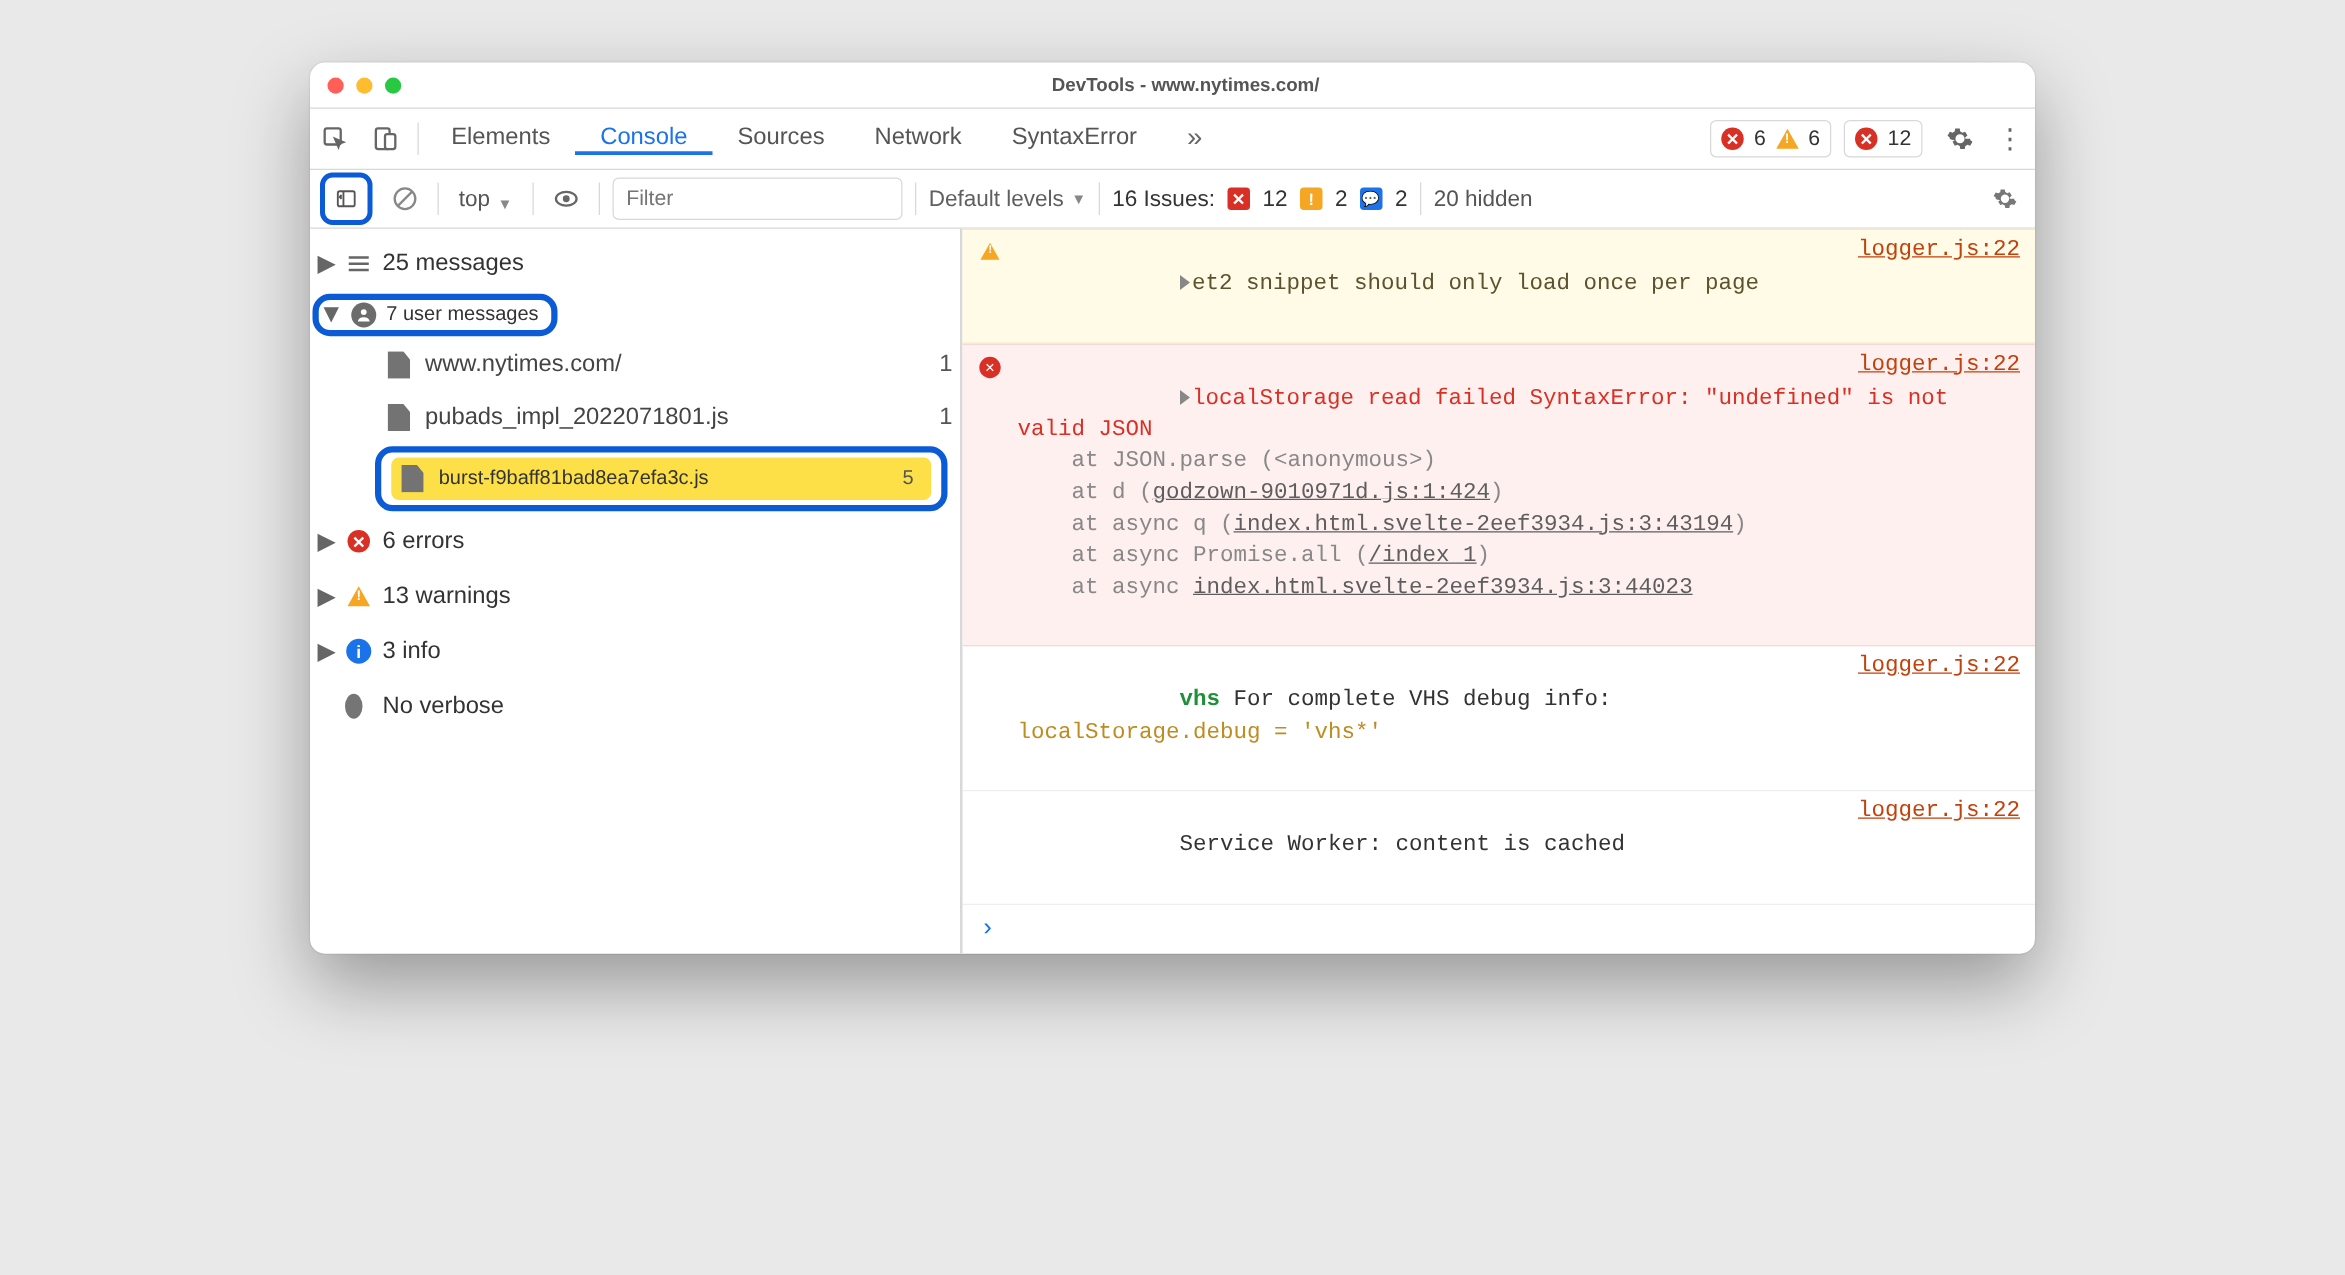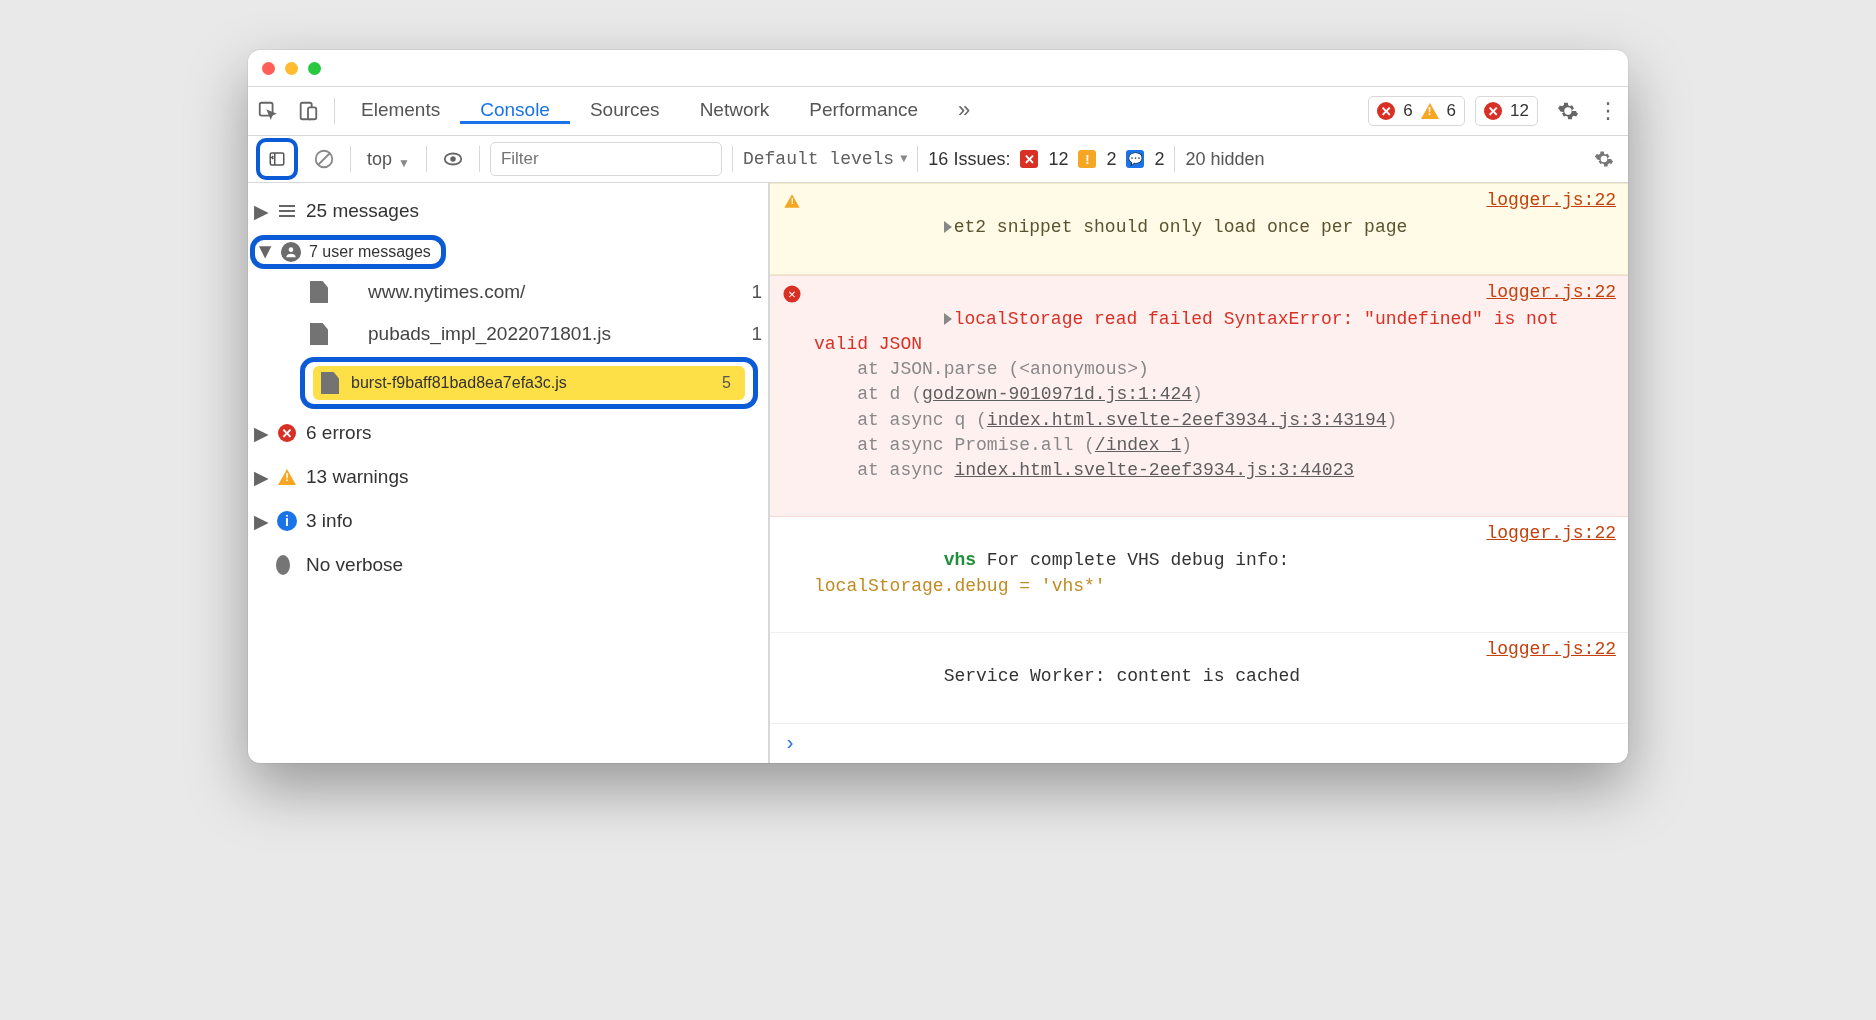--- a/index.html
+++ b/index.html
@@ -54,34 +54,34 @@
   .icn-msg{background:#1a73e8;color:#fff;width:18px;height:18px;border-radius:3px;font-size:12px;display:flex;align-items:center;justify-content:center;}
   .icn-info{background:#1a73e8;color:#fff;width:20px;height:20px;font-size:14px;font-weight:700;}
   .icn-warn-sq{background:#f5a623;color:#fff;width:18px;height:18px;border-radius:3px;font-size:13px;font-weight:700;display:flex;align-items:center;justify-content:center;}
   
   .toolbar{display:flex;align-items:center;height:46px;border-bottom:1px solid var(--border);padding:0 8px;gap:10px;}
   .sq-iconbtn{width:34px;height:34px;border:4px solid var(--hl);border-radius:10px;display:flex;align-items:center;justify-content:center;color:#666;}
   .ghostbtn{width:32px;height:32px;display:flex;align-items:center;justify-content:center;color:#888;}
   .chip{display:flex;align-items:flex-end;gap:6px;color:#555;font-size:18px;padding:0 6px;}
   .chip .caret{font-size:12px;color:#888;}
   .filter{border:1px solid var(--border);border-radius:5px;height:32px;width:210px;padding:0 10px;font-size:17px;color:#555;background:#fff;}
-  .drop{color:#5f5f5f;font-size:18px;display:flex;align-items:center;gap:6px;font-family:Liberation Mono, monospace;}
+  .drop{color:#5f5f5f;font-size:18px;display:flex;align-items:center;gap:6px;}
   .issues{display:flex;align-items:center;gap:10px;color:#333;font-size:18px;}
   .tvsep{width:1px;height:26px;background:var(--border);}
   .hidden-count{color:#555;font-size:18px;}
   
   .body{display:flex;min-height:470px;}
   .sidebar{width:520px;border-right:2px solid var(--border);padding-top:6px;}
   .side-row{display:flex;align-items:center;height:44px;padding:0 10px 0 6px;font-size:19px;color:#333;}
   .disc{color:#666;margin-right:8px;width:14px;text-align:center;}
   .rowicon{width:22px;display:flex;align-items:center;justify-content:center;margin-right:8px;}
   .count-right{margin-left:auto;color:#555;padding-right:6px;}
   .hl-frame{border:5px solid var(--hl);border-radius:14px;display:flex;align-items:center;padding:2px 10px 2px 4px;margin:2px 4px;}
   .hl-frame.inner{margin-left:52px;margin-right:10px;padding:4px 8px;}
-  .sub-row{display:flex;align-items:center;height:42px;padding-left:62px;font-size:19px;color:#444;gap:28px;}
+  .sub-row{display:flex;align-items:center;height:42px;padding-left:62px;font-size:19px;color:#444;}
   .doc-icn{width:18px;height:22px;background:#737373;clip-path:polygon(0 0,70% 0,100% 30%,100% 100%,0 100%);margin-right:12px;}
   .bug-icn{width:20px;height:20px;border-radius:50%;background:#757575;margin-right:8px;position:relative;}
   .list-icn{display:flex;flex-direction:column;gap:3px;margin-right:8px;}
   .list-icn span{width:16px;height:2px;background:#666;display:block;}
   .user-icn{width:20px;height:20px;border-radius:50%;background:#6c6c6c;display:flex;align-items:center;justify-content:center;color:#fff;margin-right:8px;}
   
   .log{flex:1;font-family:var(--code);font-size:18px;}
   .entry{border-bottom:1px solid #eee;padding:6px 12px 8px 10px;display:flex;gap:10px;position:relative;}
   .entry .lead{width:24px;display:flex;justify-content:center;padding-top:3px;}
   .entry .msg{flex:1;white-space:pre-wrap;word-break:break-word;line-height:1.4;}
@@ -103,20 +103,21 @@
 
 <div class="stage">
   <div class="window" data-interactable="false">
 
     <div class="titlebar" data-interactable="false">
       <div class="traffic">
         <div class="dot red" data-interactable="true"></div>
         <div class="dot yel" data-interactable="true"></div>
         <div class="dot grn" data-interactable="true"></div>
       </div>
+      <div class="title" data-interactable="false">DevTools - www.nytimes.com/</div>
       <div style="width:52px"></div>
     </div>
 
     <div class="tabs" data-interactable="false">
       <div class="iconbtn" data-interactable="true">
         <svg width="22" height="22" viewBox="0 0 24 24" fill="none" stroke="#666" stroke-width="2">
           <rect x="3" y="3" width="14" height="14" rx="2"></rect>
             <path d="M12 12l7 3-3 1-1 3-3-7z" fill="#666"></path>
         </svg>
       </div>
@@ -125,21 +126,21 @@
           <rect x="4" y="3" width="12" height="18" rx="2"></rect>
             <rect x="12" y="8" width="9" height="13" rx="2" fill="#fff"></rect>
         </svg>
       </div>
       <div class="vsep"></div>
       <div class="tablist">
         <div class="tab" data-interactable="true">Elements</div>
         <div class="tab active" data-interactable="true">Console</div>
         <div class="tab" data-interactable="true">Sources</div>
         <div class="tab" data-interactable="true">Network</div>
-        <div class="tab" data-interactable="true">Performance</div>
+        <div class="tab" data-interactable="true">SyntaxError</div>
       </div>
       <div class="tab" style="font-size:22px;color:#666" data-interactable="true">»</div>
       <div class="spacer"></div>
       <div class="pill" data-interactable="true">
         <span class="icn icn-err" data-interactable="false">✕</span>
         <span data-interactable="false">6</span>
         <span class="warn-tri" data-interactable="false"></span>
         <span data-interactable="false">6</span>
       </div>
       <div class="pill" data-interactable="true">

